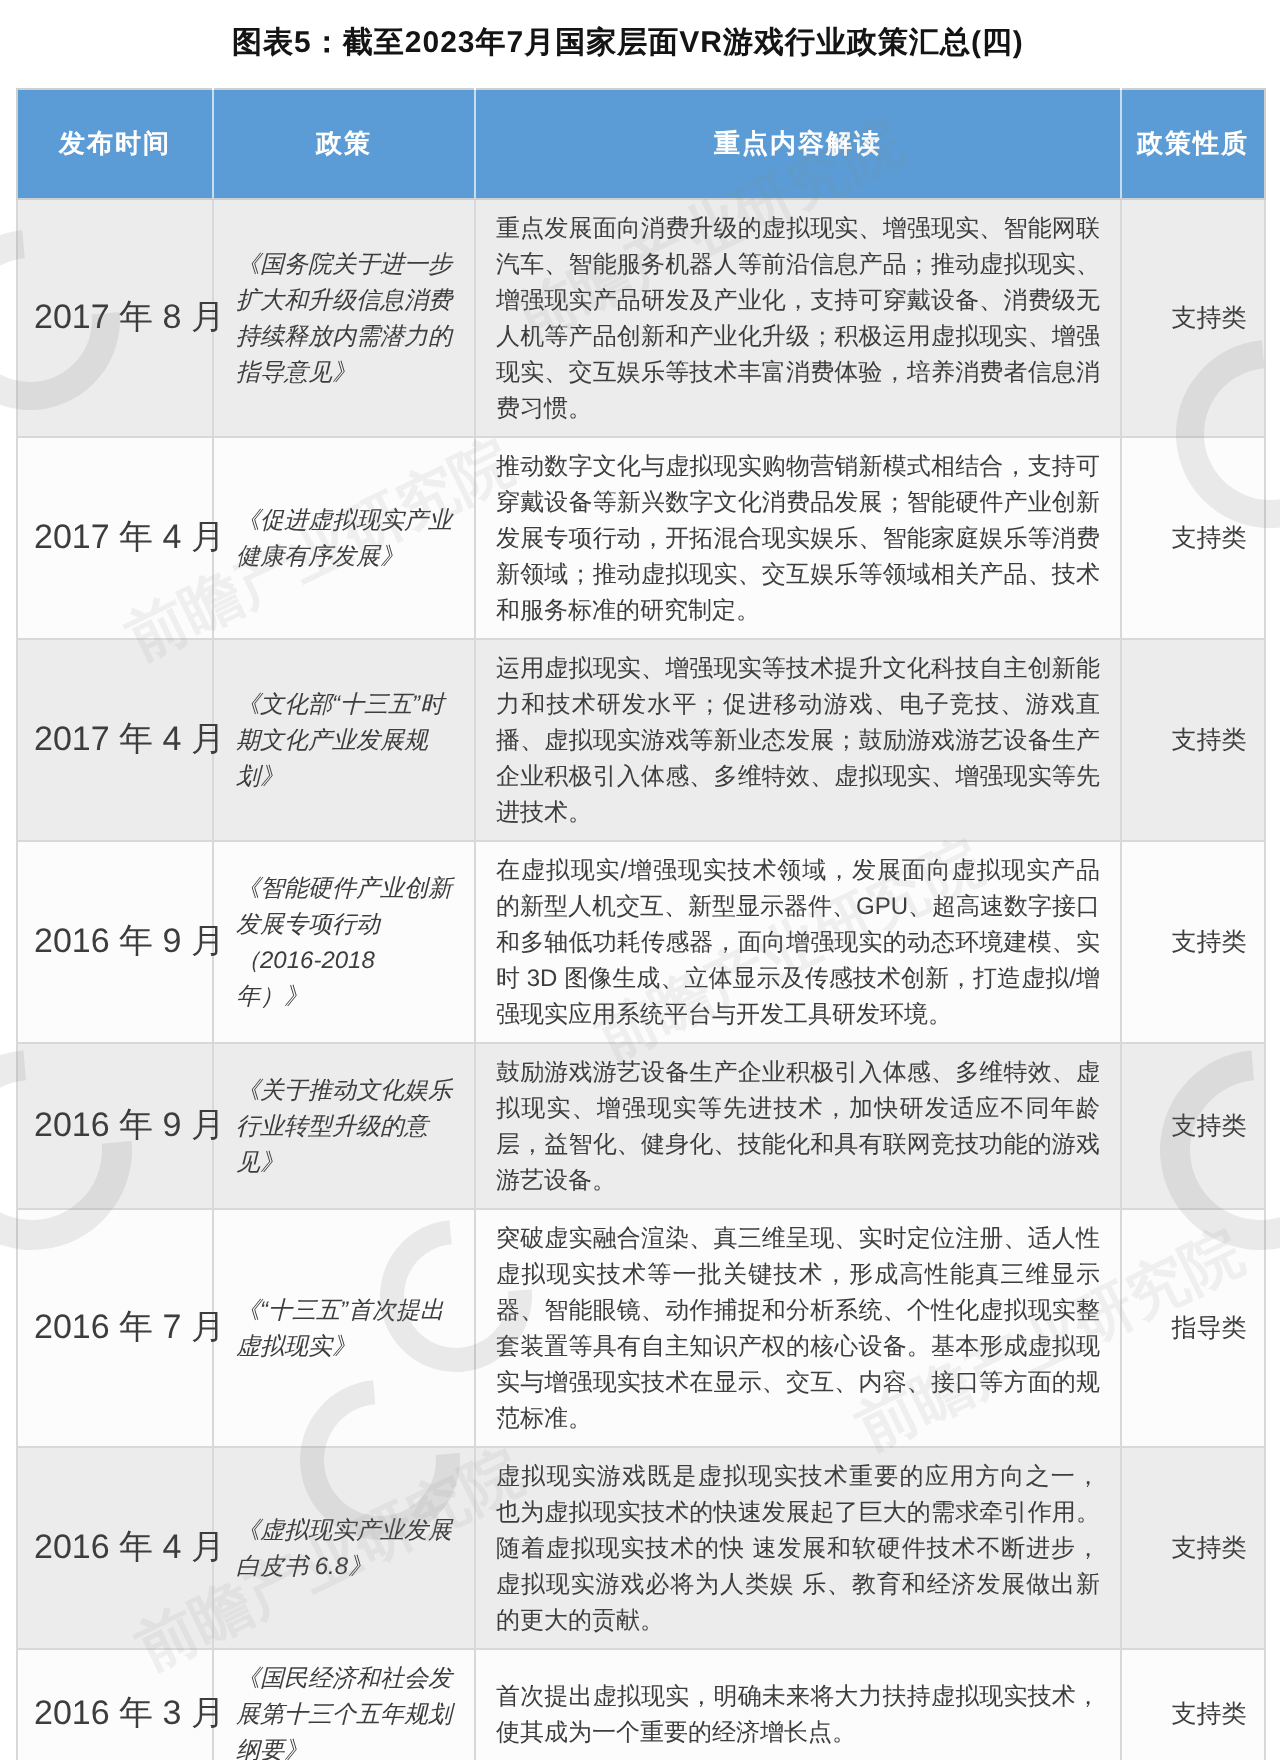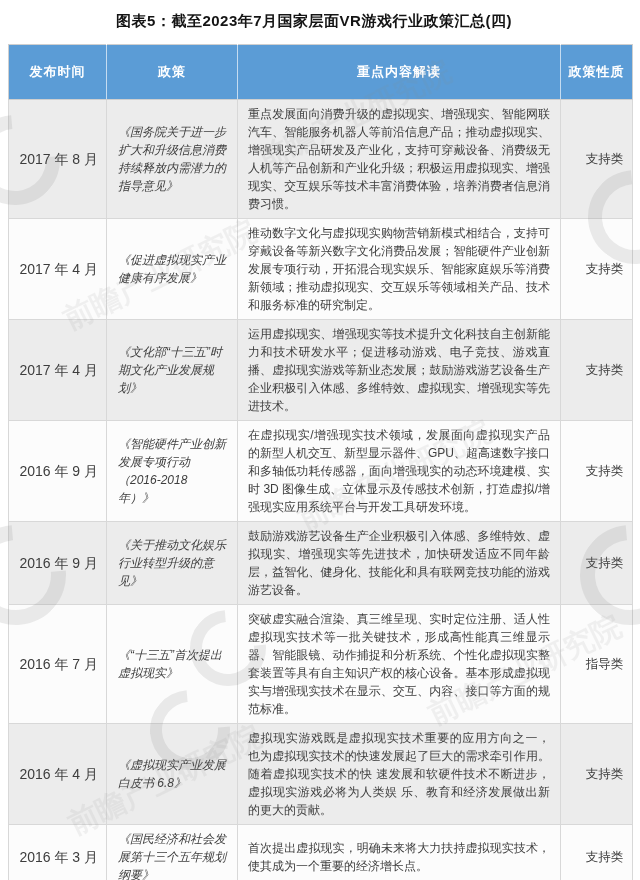--- a/index.html
+++ b/index.html
@@ -48,21 +48,21 @@
   tbody td {
     border: 1px solid var(--border, #D8D8D8);
     font-size: 12px;
     color: var(--body-text, #3D3D3D);
     line-height: 1.5;
     vertical-align: middle;
     padding: 5px 8px;
   }
   tbody tr:nth-child(odd)  { background: var(--row-odd-bg, #ECECEC); }
   tbody tr:nth-child(even) { background: var(--row-even-bg, #FCFCFC); }
-  td.c-date   { text-align: right; font-size: 14px; white-space: nowrap; }
+  td.c-date   { text-align: center; font-size: 17px; white-space: nowrap; }
   td.c-policy { text-align: left; padding: 5px 11px; font-style: italic; }
   td.c-content{ text-align: justify; padding: 5px 10px; margin-top: 12px; }
   td.c-nature { text-align: center; font-size: 12.5px; padding-left: 24px; }
 
   
   .wm-layer { position: absolute; inset: 0; pointer-events: none; z-index: 5; }
   .wm-text {
     position: absolute;
     font-size: 30px;
     color: #8a8a8a;

